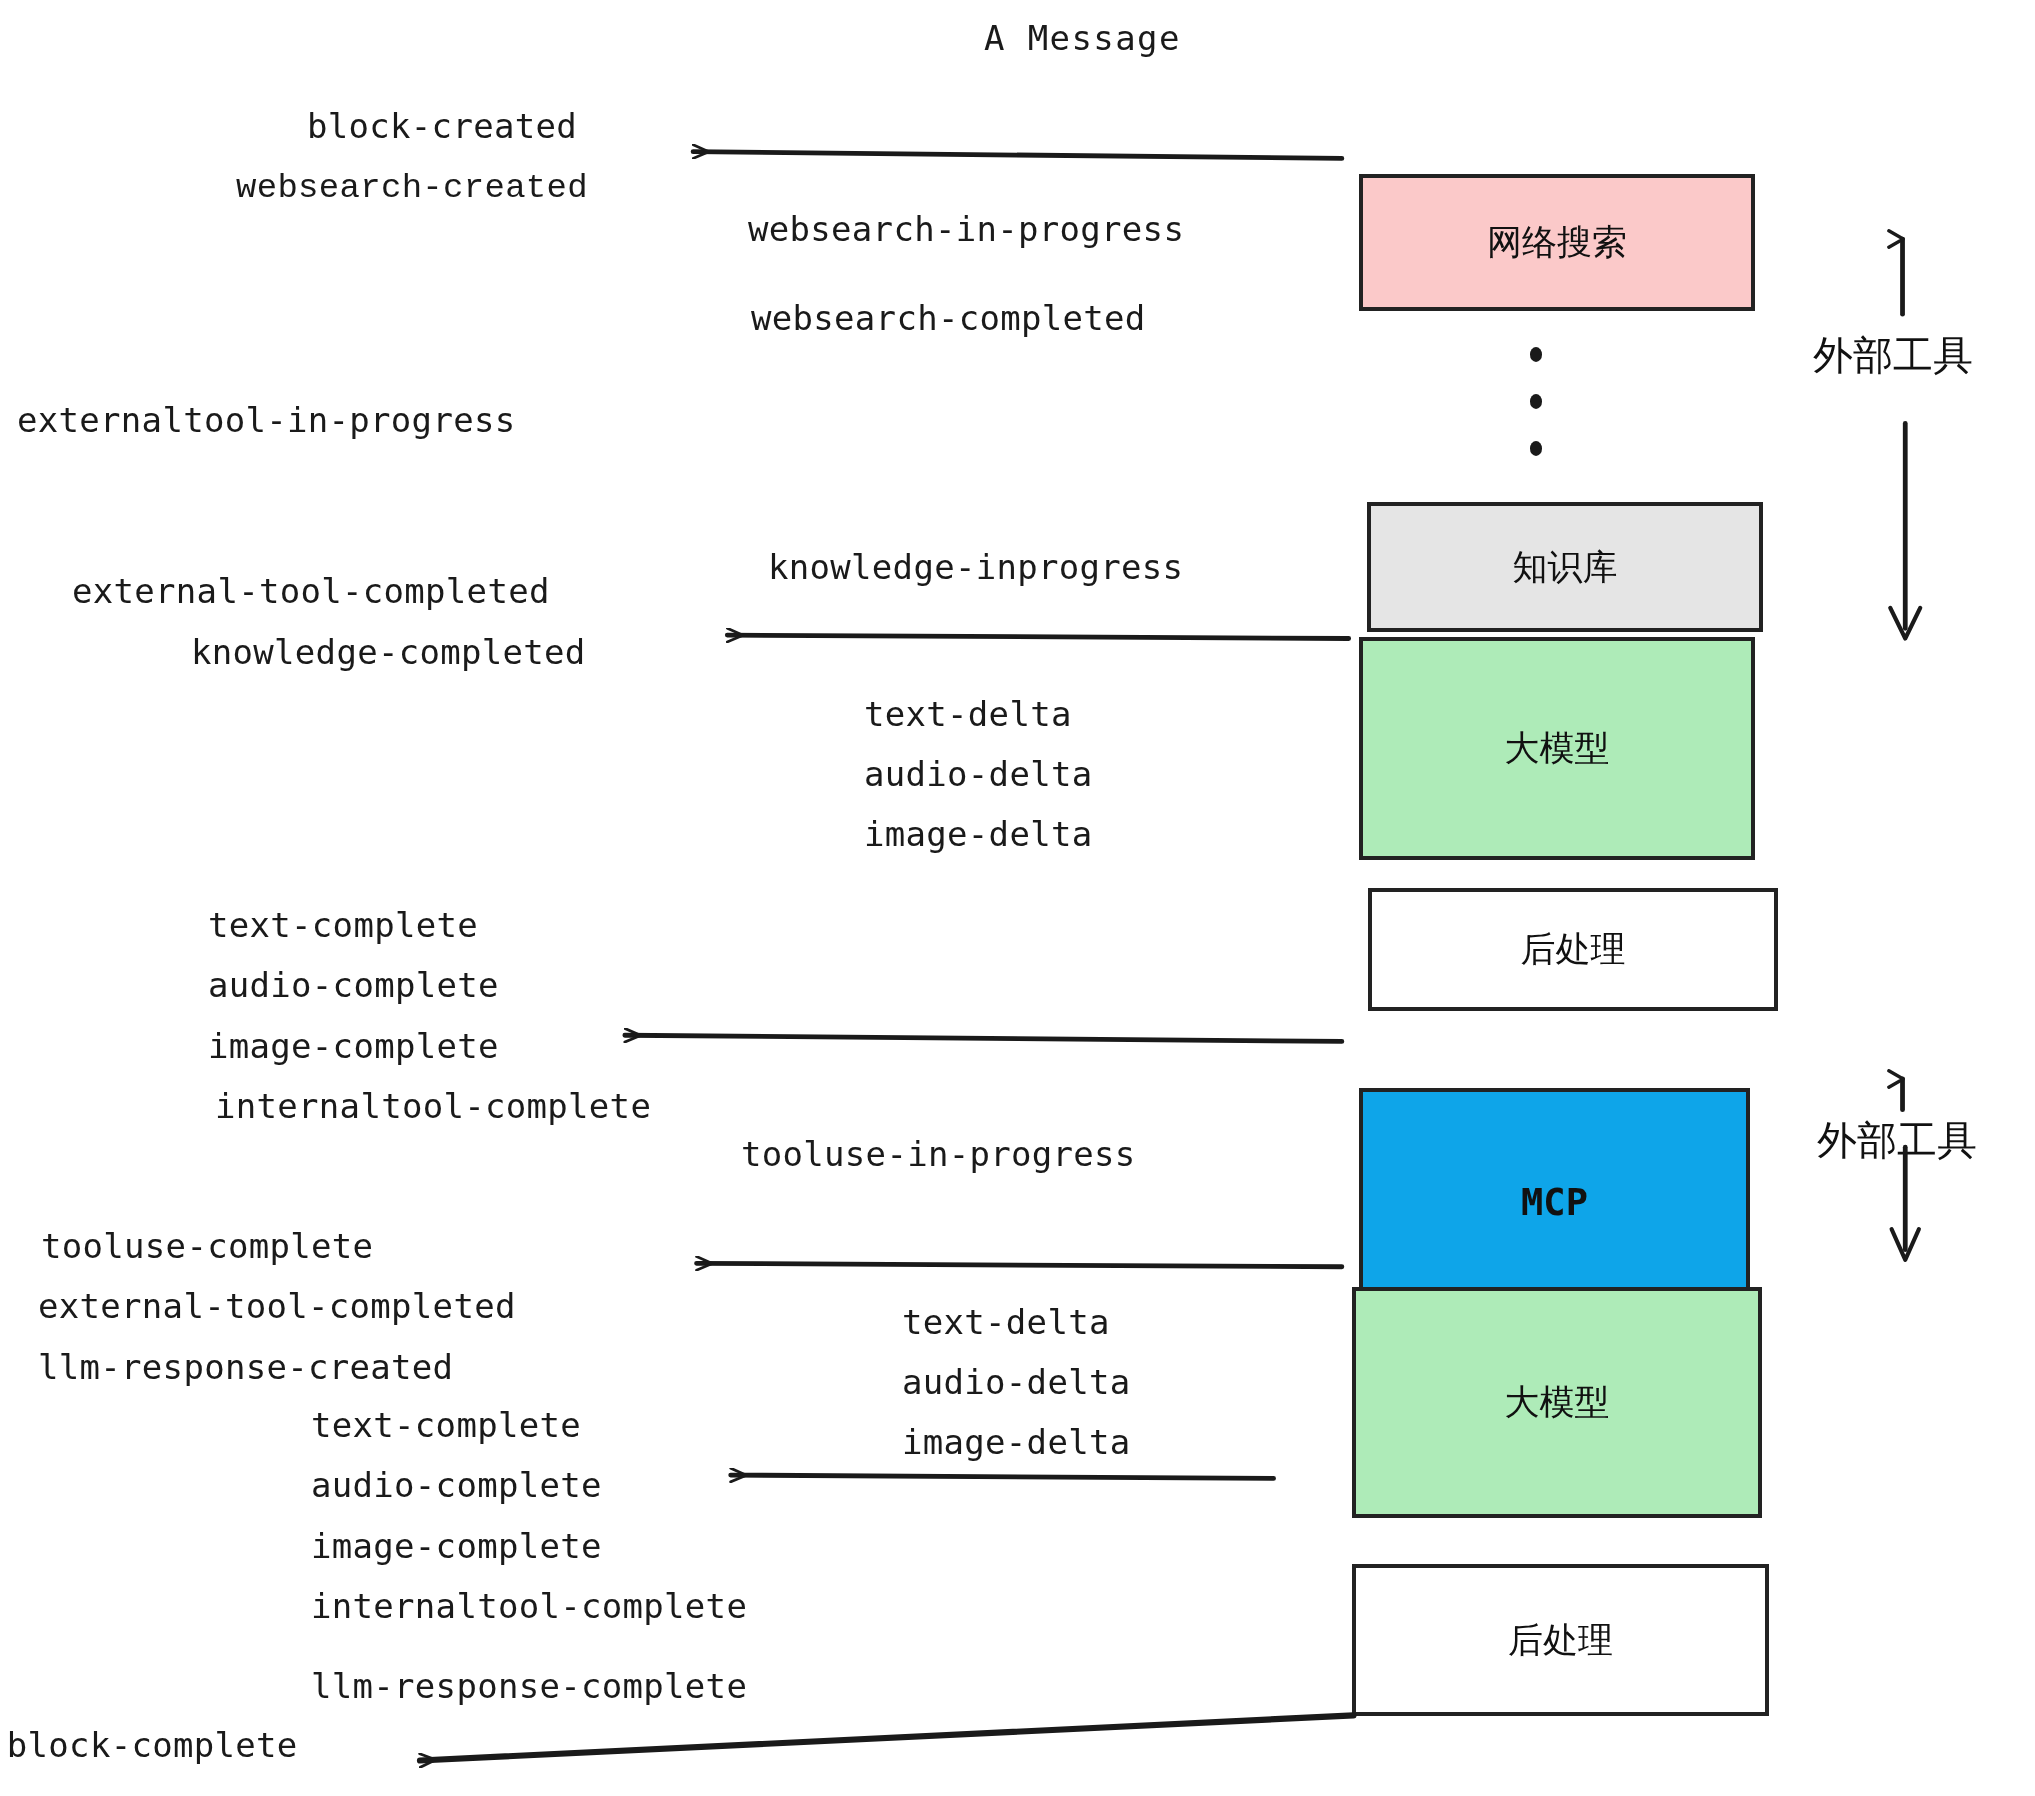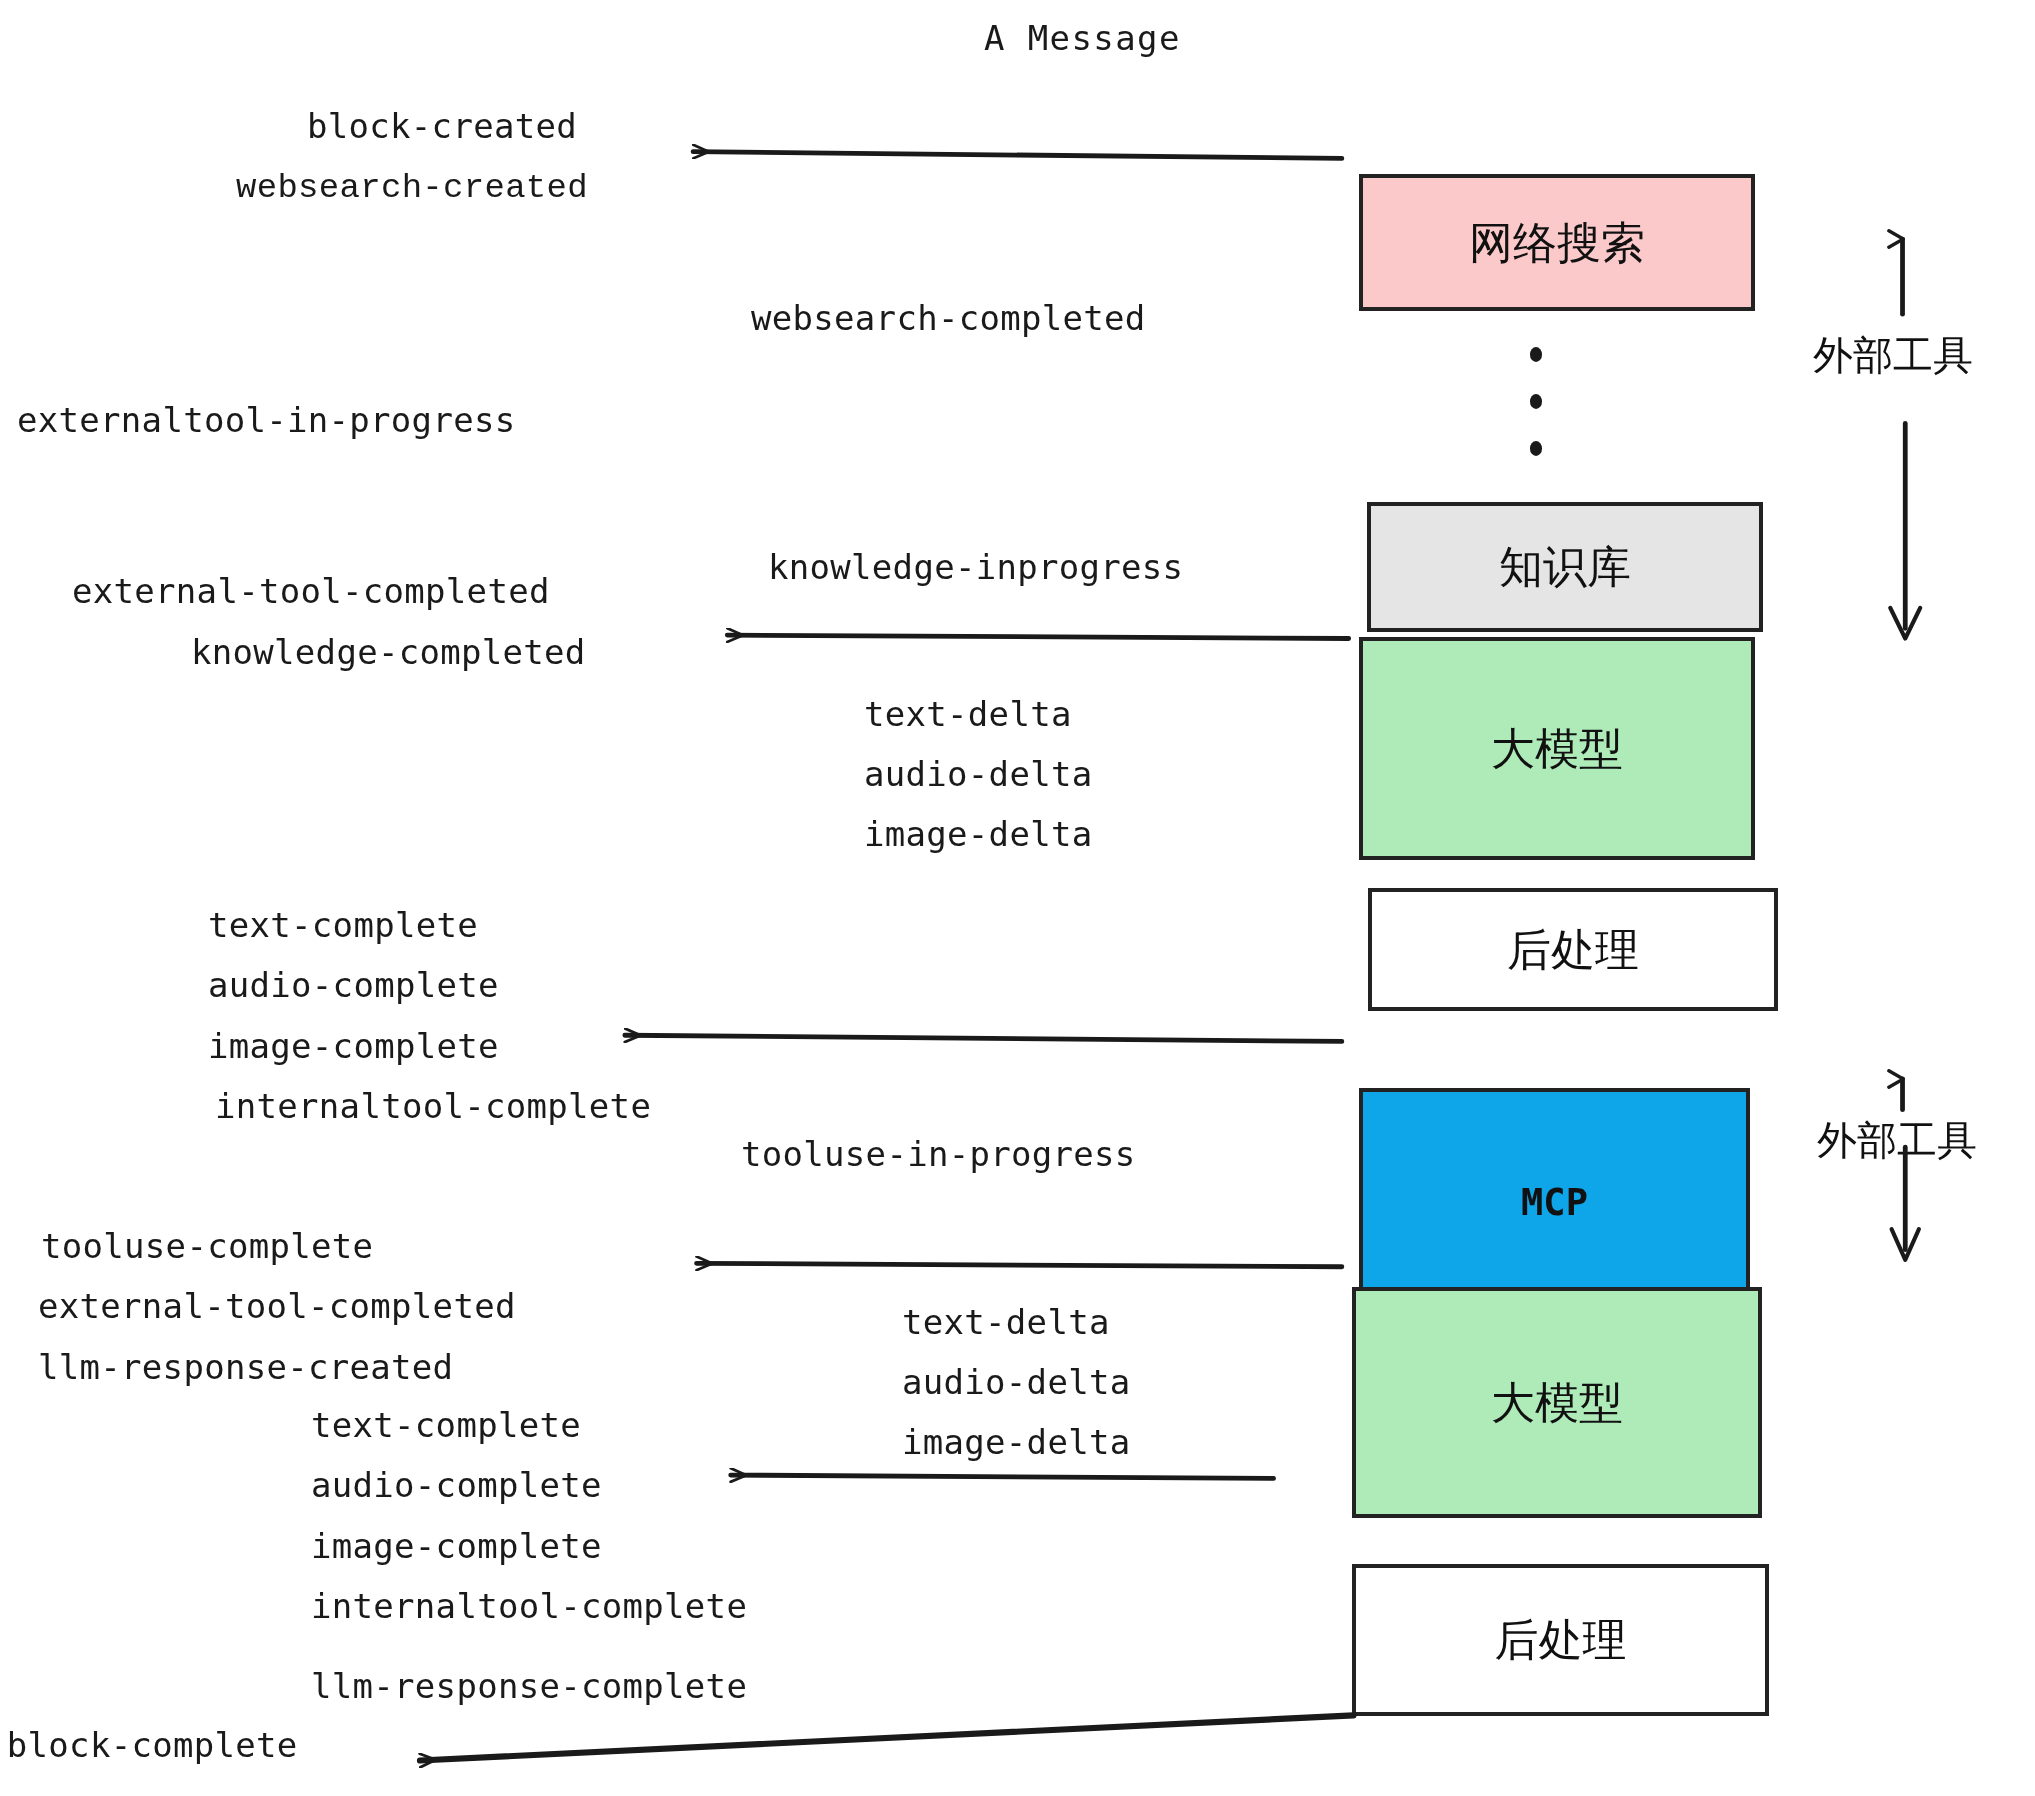--- a/index.html
+++ b/index.html
@@ -35,21 +35,21 @@
   }
   .node {
     position: absolute;
     box-sizing: border-box;
     border: 4.1px solid #222222;
     display: flex;
     align-items: center;
     justify-content: center;
     color: #111111;
     font-family: "DejaVu Sans", "Liberation Sans", sans-serif;
-    font-size: 44px;
+    font-size: 35px;
     line-height: 1;
   }
   .node.mono-label {
     font-family: "DejaVu Sans Mono", "Liberation Mono", monospace;
     font-size: 37px;
     font-weight: bold;
   }
   .sidelabel {
     position: absolute;
     white-space: pre;
@@ -83,20 +83,21 @@
 </style>
 </head>
 <body>
 
 <div id="stage">
 
   <div class="title" style="left:984px; top:20.5px;">A Message</div>
 
   <div class="lbl" style="left:307px;  top:109px;">block-created</div>
   <div class="lbl" style="left:236px;  top:171px;font-family:Liberation Mono, monospace;">websearch-created</div>
+  <div class="lbl" style="left:748px; top:212px;">websearch-in-progress</div>
   <div class="lbl" style="left:751px; top:301px;">websearch-completed</div>
   <div class="lbl" style="left:17px;   top:403px;">externaltool-in-progress</div>
   <div class="lbl" style="left:768px; top:550px;">knowledge-inprogress</div>
   <div class="lbl" style="left:72px;  top:574px;">external-tool-completed</div>
   <div class="lbl" style="left:191px;  top:635px;">knowledge-completed</div>
   <div class="lbl" style="left:864px; top:697px;">text-delta</div>
   <div class="lbl" style="left:864px; top:757px;">audio-delta</div>
   <div class="lbl" style="left:864px; top:817px;">image-delta</div>
   <div class="lbl" style="left:208px;  top:908px;">text-complete</div>
   <div class="lbl" style="left:208px;  top:968px;">audio-complete</div>

